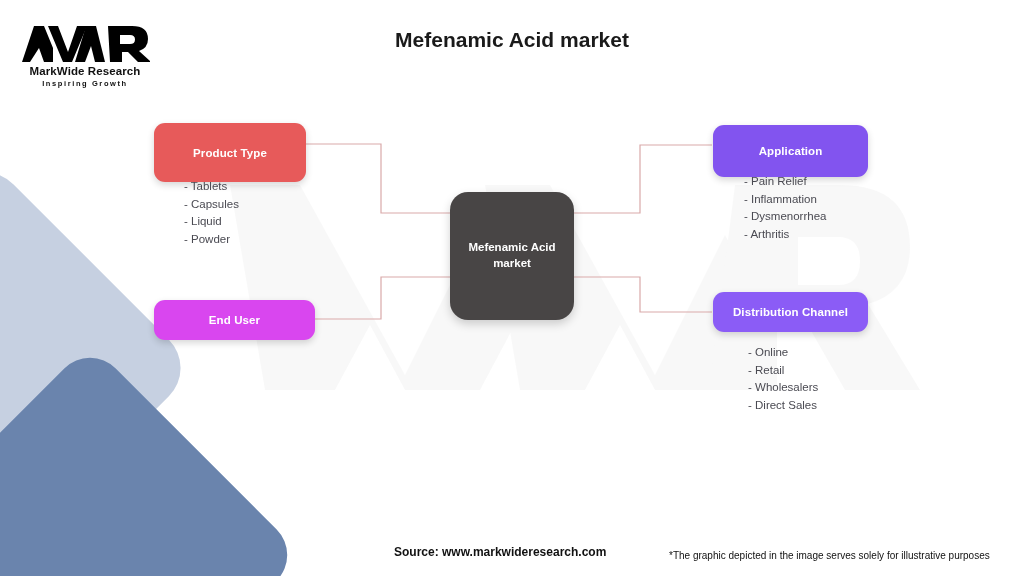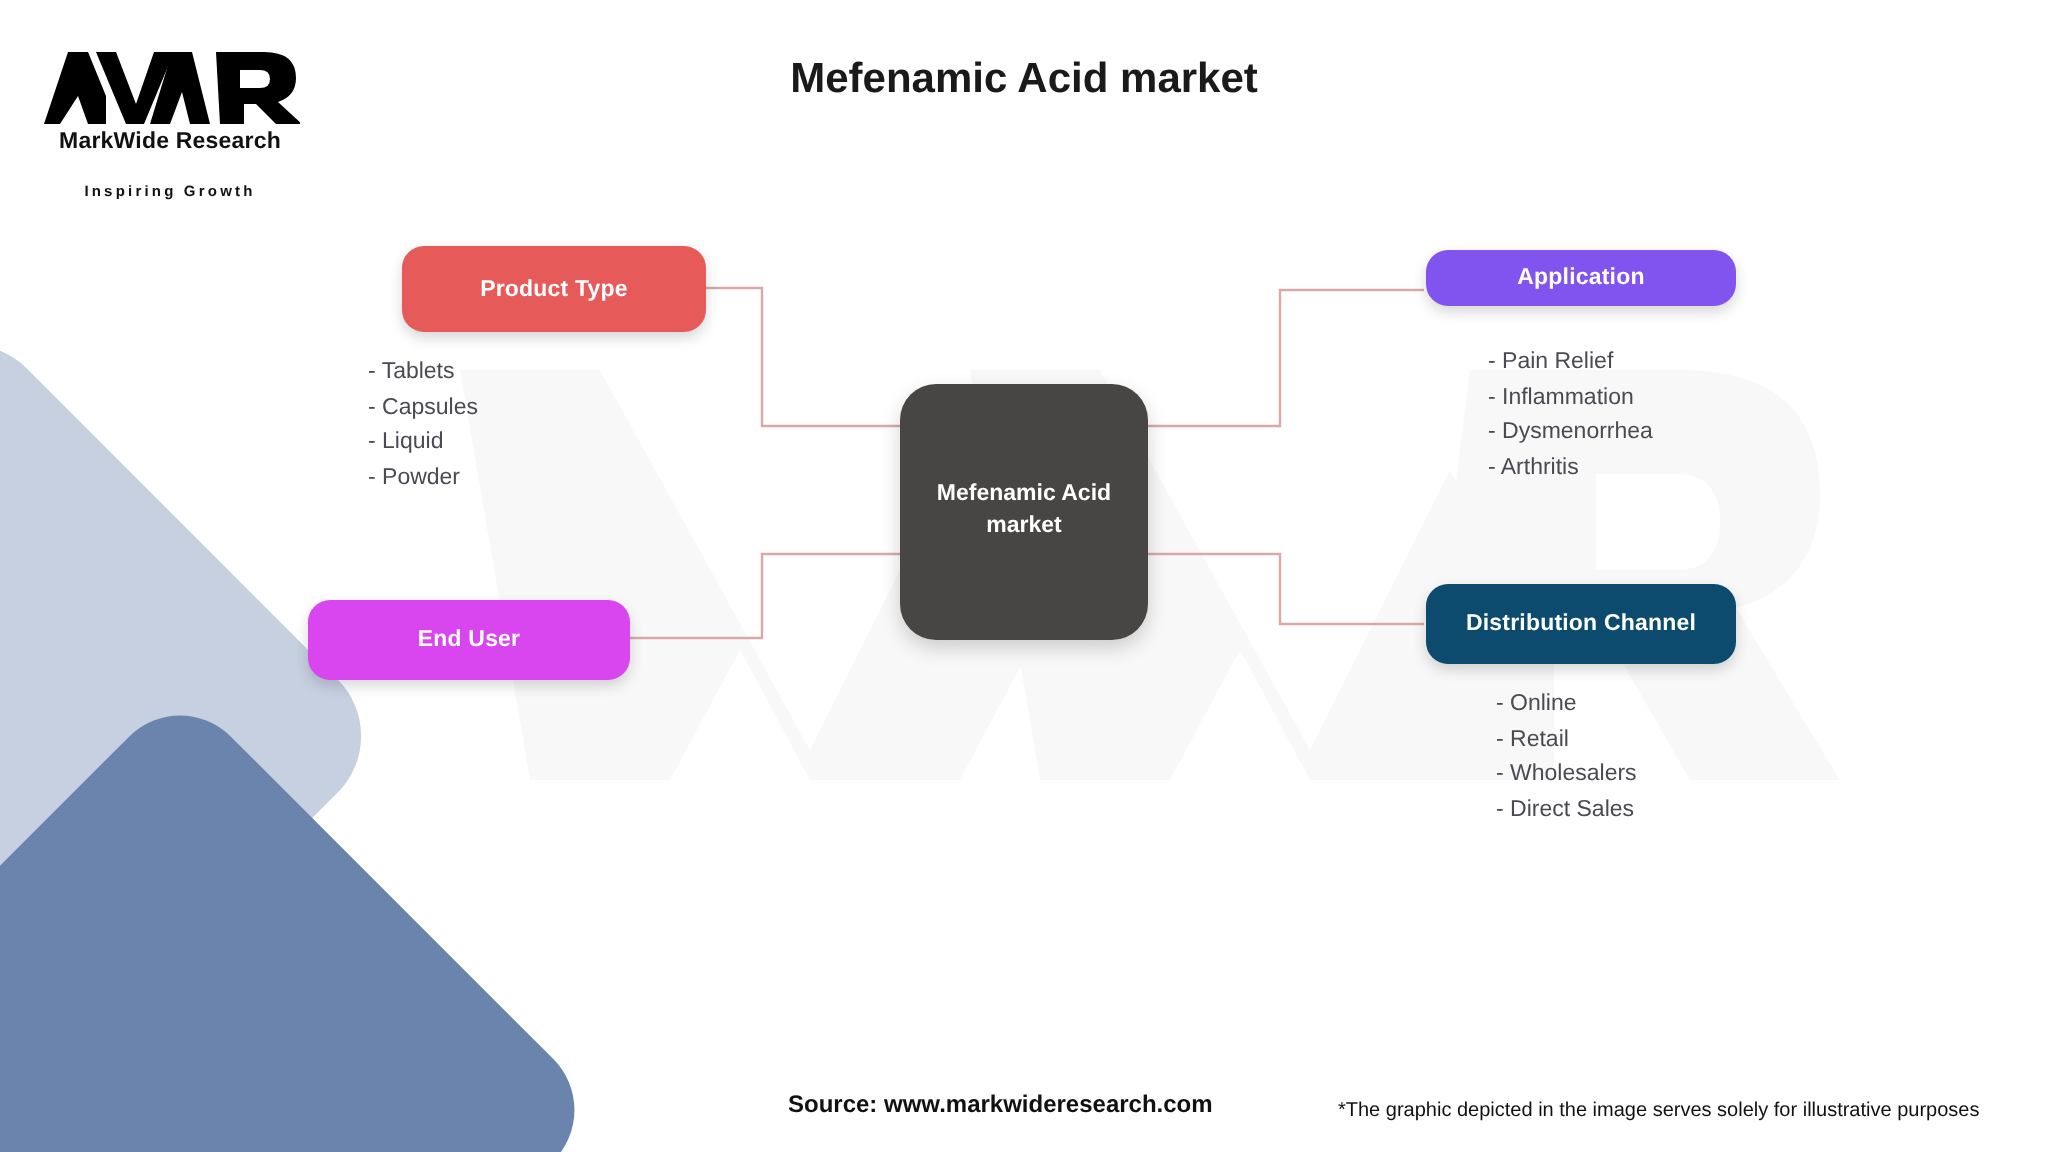--- a/index.html
+++ b/index.html
@@ -68,21 +68,21 @@
     letter-spacing: 0.1px;
     text-align: center;
     margin-top: 1px;
   }
   .logo-tag {
     font-size: 7.5px;
     font-weight: bold;
     color: #111111;
     letter-spacing: 1.6px;
     text-align: center;
-    margin-top: 14px;
+    margin-top: 2px;
   }
 
   
   .page-title {
     position: absolute;
     left: 0;
     top: 28px;
     width: 1024px;
     text-align: center;
     font-size: 21px;
@@ -130,24 +130,24 @@
     box-shadow: 0 3px 7px rgba(0,0,0,0.16);
   }
   .cat-box-label {
     color: #ffffff;
     font-size: 11.5px;
     font-weight: bold;
     text-align: center;
     letter-spacing: 0.1px;
   }
 
-  .box-product   { left: 154px; top: 123px; width: 152px; height: 43px; background: #e75a5a; margin-left: 47px; }
+  .box-product   { left: 154px; top: 123px; width: 152px; height: 59px; background: #e75a5a; }
   .box-enduser   { left: 154px; top: 300px; width: 161px; height: 40px; background: #d946ef; }
-  .box-applic    { left: 713px; top: 125px; width: 155px; height: 28px; background: #8254ef; }
-  .box-channel   { left: 713px; top: 292px; width: 155px; height: 40px; background: #0c4a6e; }
+  .box-applic    { left: 713px; top: 125px; width: 155px; height: 52px; background: #8254ef; }
+  .box-channel   { left: 713px; top: 292px; width: 155px; height: 40px; background: #8b5cf6; }
 
   
   .bullets {
     position: absolute;
     font-size: 11.5px;
     color: #4a4a52;
     line-height: 17.6px;
   }
   .bullets div { white-space: nowrap; }
 

